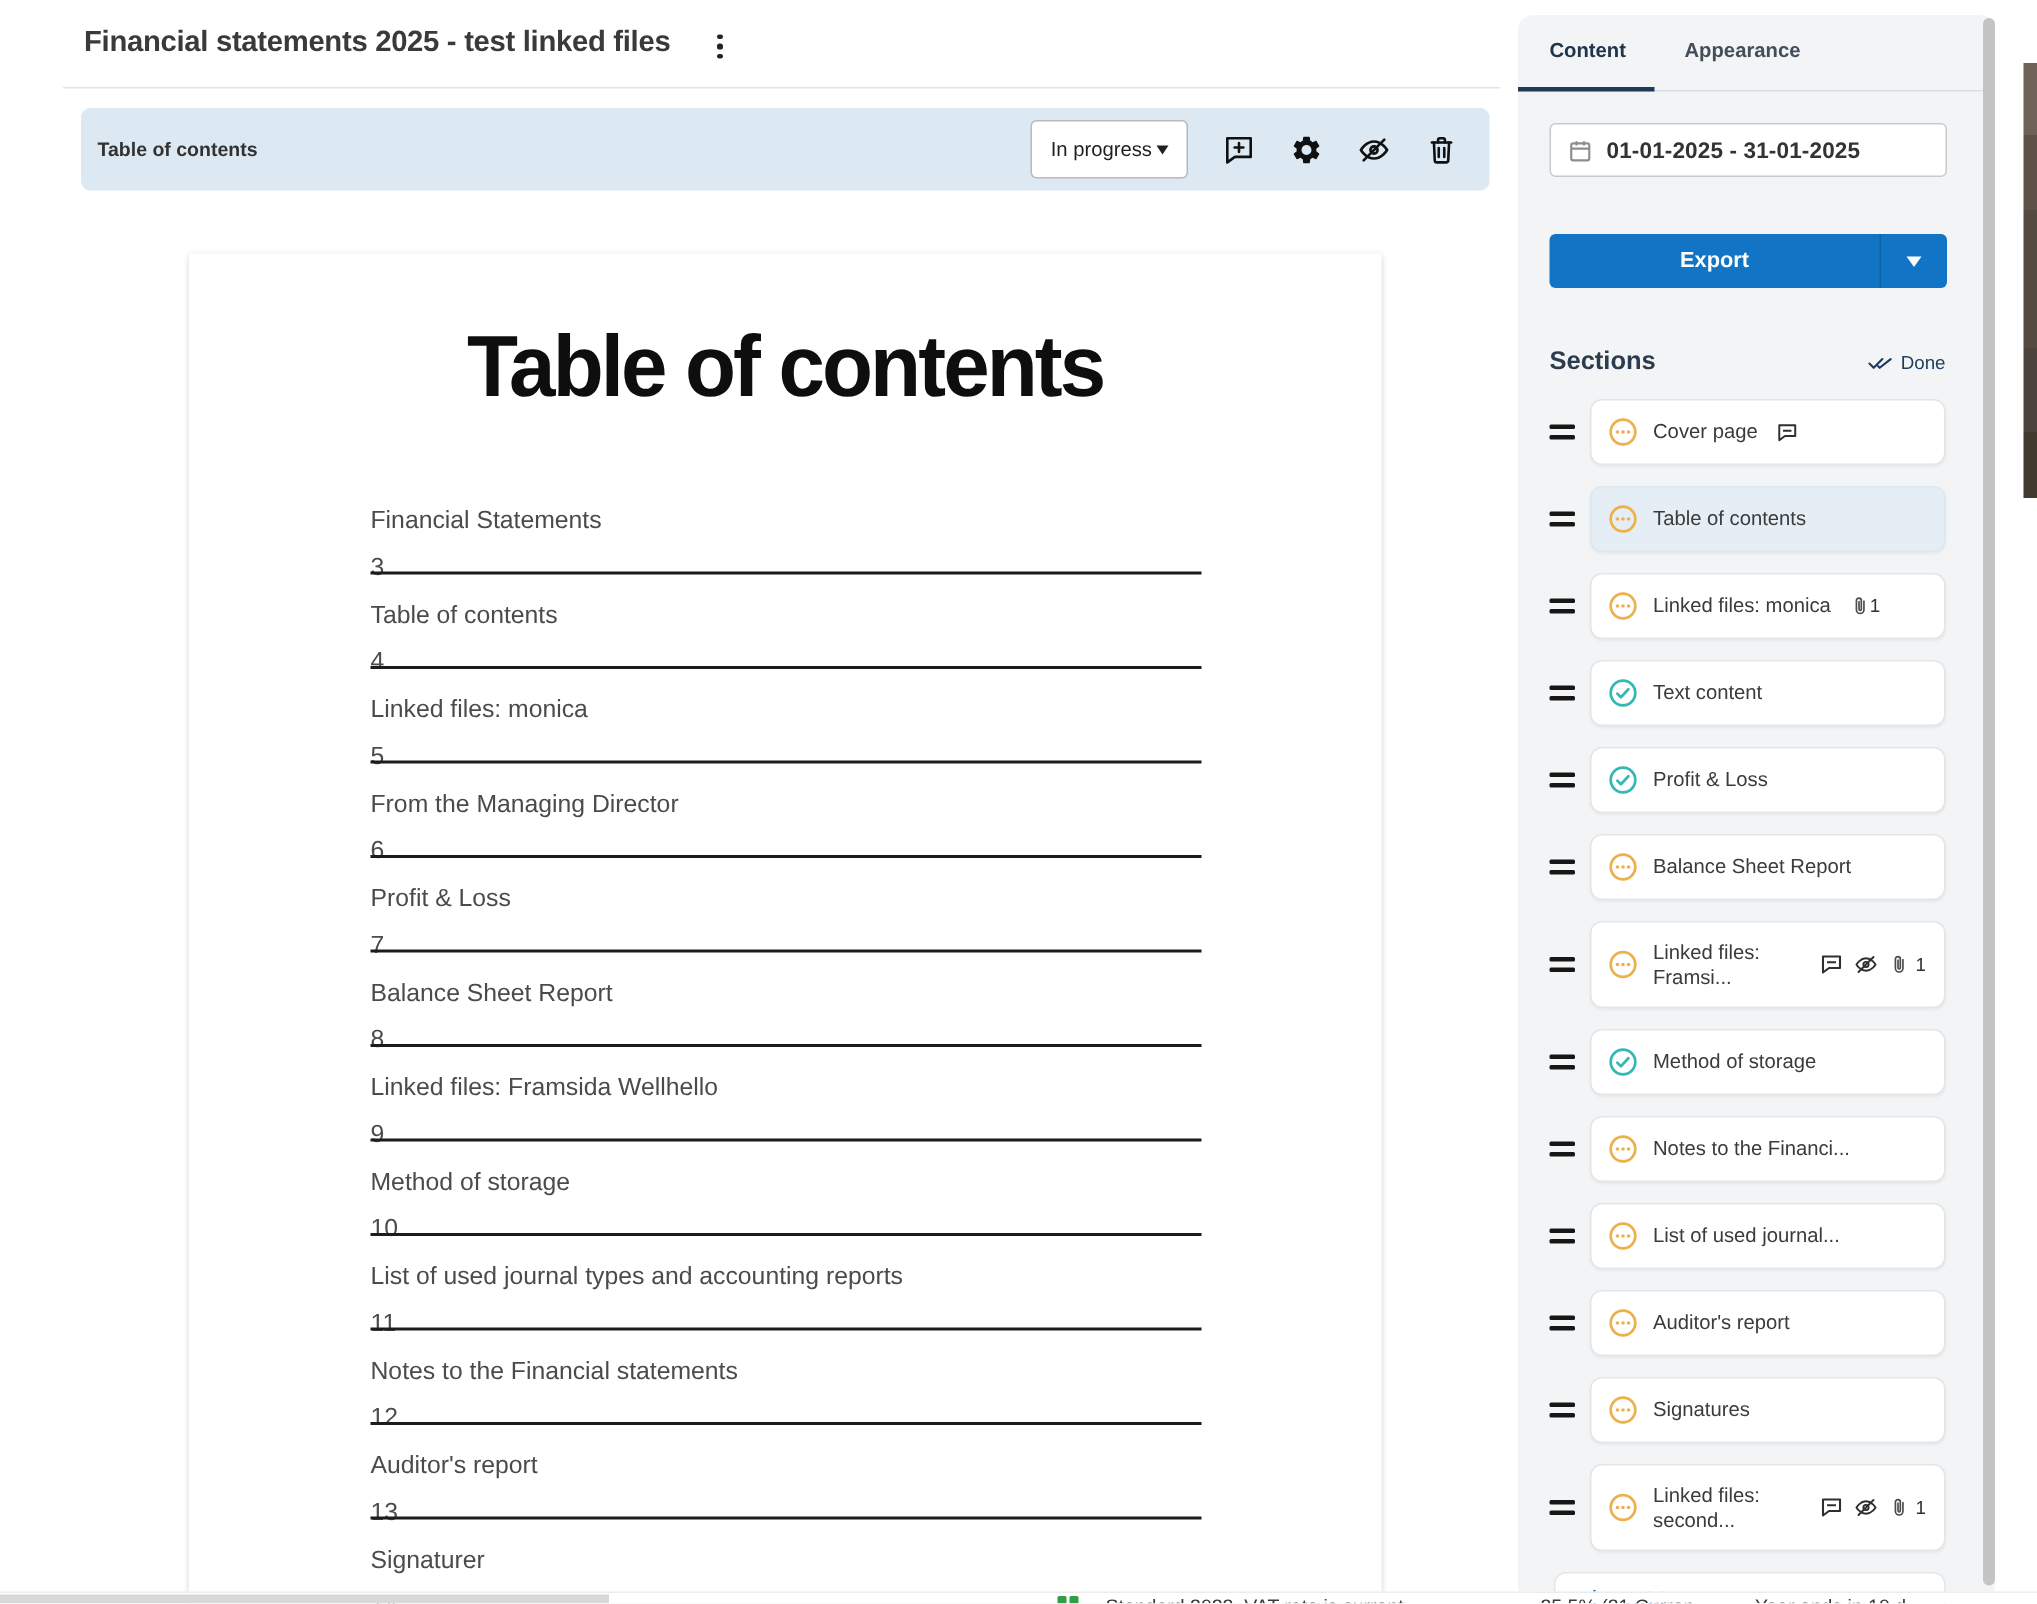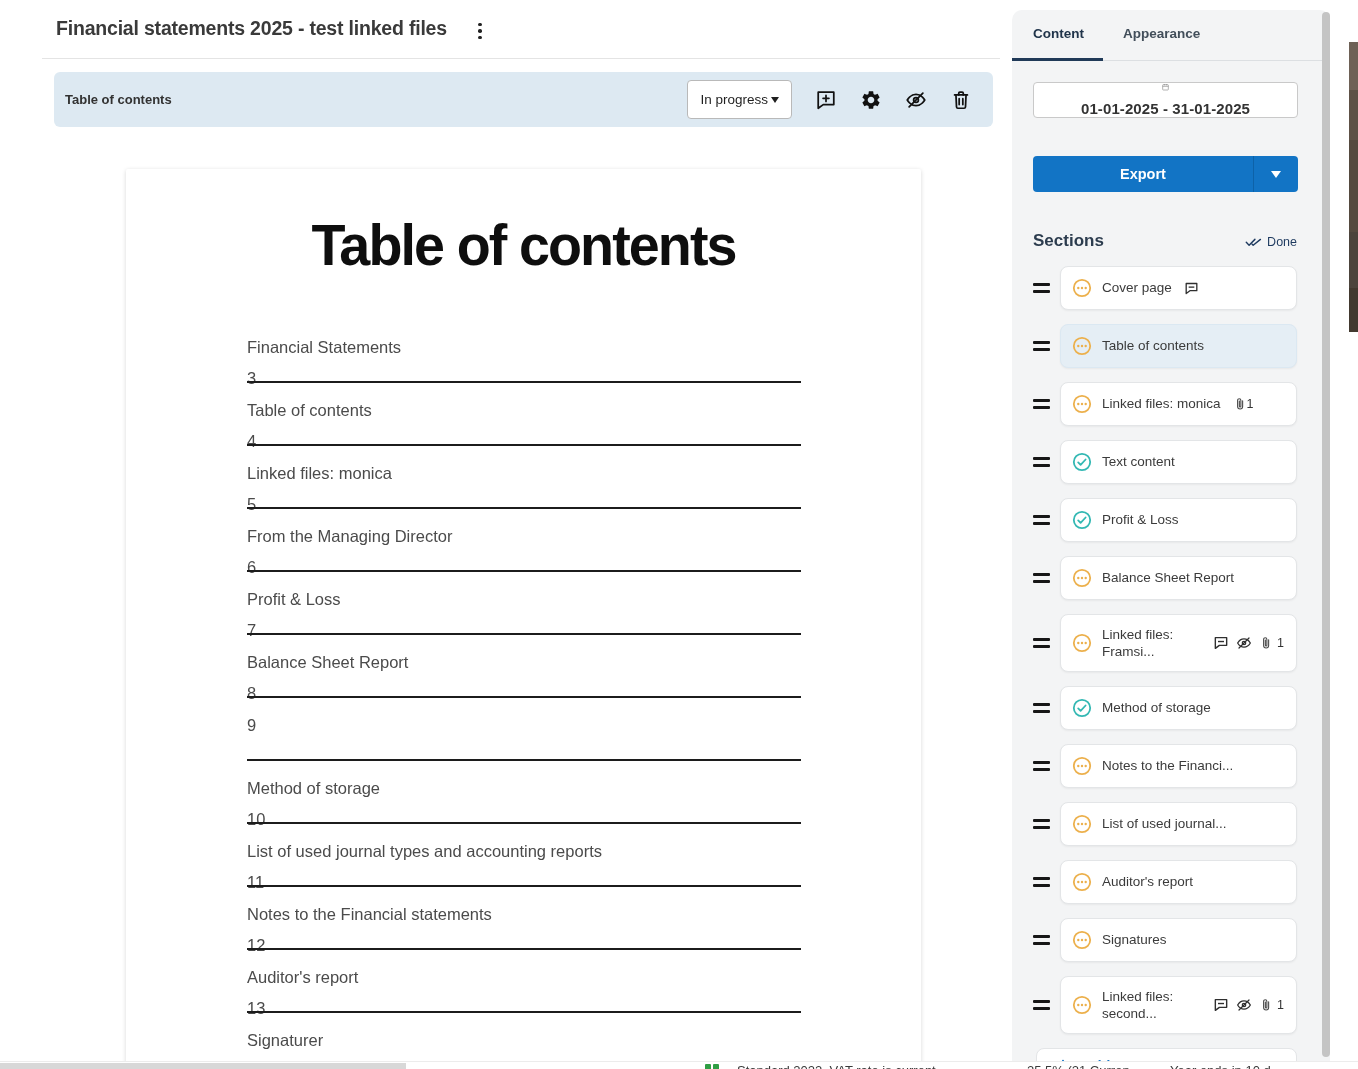--- a/index.html
+++ b/index.html
@@ -29,21 +29,21 @@
   .toc-underline{position:absolute;left:0;top:56px;width:100%;height:1.5px;background:#1c1c1c;}
 
   
   .panel{position:absolute;left:1012px;top:10px;width:318px;height:1059px;background:#f3f4f5;border-radius:10px 10px 0 0;}
   .side-tabs{position:relative;height:50px;border-bottom:1px solid #dcdfe2;}
   .tab{position:absolute;top:16px;font-size:13.5px;font-weight:700;cursor:pointer;}
   .tab.active{color:#20344a;}
   .tab.inactive{color:#424e5a;}
   .tab-underline{position:absolute;left:0;top:48px;width:91px;height:2.5px;background:#203a58;}
 
-  .date-input{position:absolute;left:21px;top:72px;width:265px;height:36px;background:#fff;border:1px solid #c9c9c9;border-radius:4px;box-sizing:border-box;display:flex;align-items:center;gap:9px;padding:0 11px;cursor:pointer;flex-direction:column;}
+  .date-input{position:absolute;left:21px;top:72px;width:265px;height:36px;background:#fff;border:1px solid #c9c9c9;border-radius:4px;box-sizing:border-box;display:flex;align-items:center;gap:9px;padding:0 11px;cursor:pointer;}
   .date-input svg{width:17px;height:17px;}
   .date-text{font-size:15px;font-weight:700;color:#333;letter-spacing:0.1px;}
 
   .toggle-row{position:absolute;left:21px;top:117px;width:265px;height:22px;display:flex;align-items:center;justify-content:space-between;}
   .toggle-label{font-size:14px;color:#333;}
   .toggle{position:relative;width:37px;height:20px;cursor:pointer;}
   .toggle-track{position:absolute;left:2px;top:3.5px;width:32px;height:13px;border-radius:7px;background:#a5c9e6;}
   .toggle-thumb{position:absolute;right:0;top:0;width:20px;height:20px;border-radius:50%;background:#1a78c7;box-shadow:0 1px 2px rgba(0,0,0,0.35);}
 
   .export-btn{position:absolute;left:21px;top:146px;width:265px;height:36px;border-radius:4px;background:#1274c5;display:flex;overflow:hidden;cursor:pointer;}
@@ -166,20 +166,21 @@
           <span>Profit &amp; Loss</span>
           <span>7</span>
           <span class="toc-underline"></span>
         </div>
         <div class="toc-row">
           <span>Balance Sheet Report</span>
           <span>8</span>
           <span class="toc-underline"></span>
         </div>
         <div class="toc-row">
+          <span>Linked files: Framsida Wellhello</span>
           <span>9</span>
           <span class="toc-underline"></span>
         </div>
         <div class="toc-row">
           <span>Method of storage</span>
           <span>10</span>
           <span class="toc-underline"></span>
         </div>
         <div class="toc-row">
           <span>List of used journal types and accounting reports</span>

